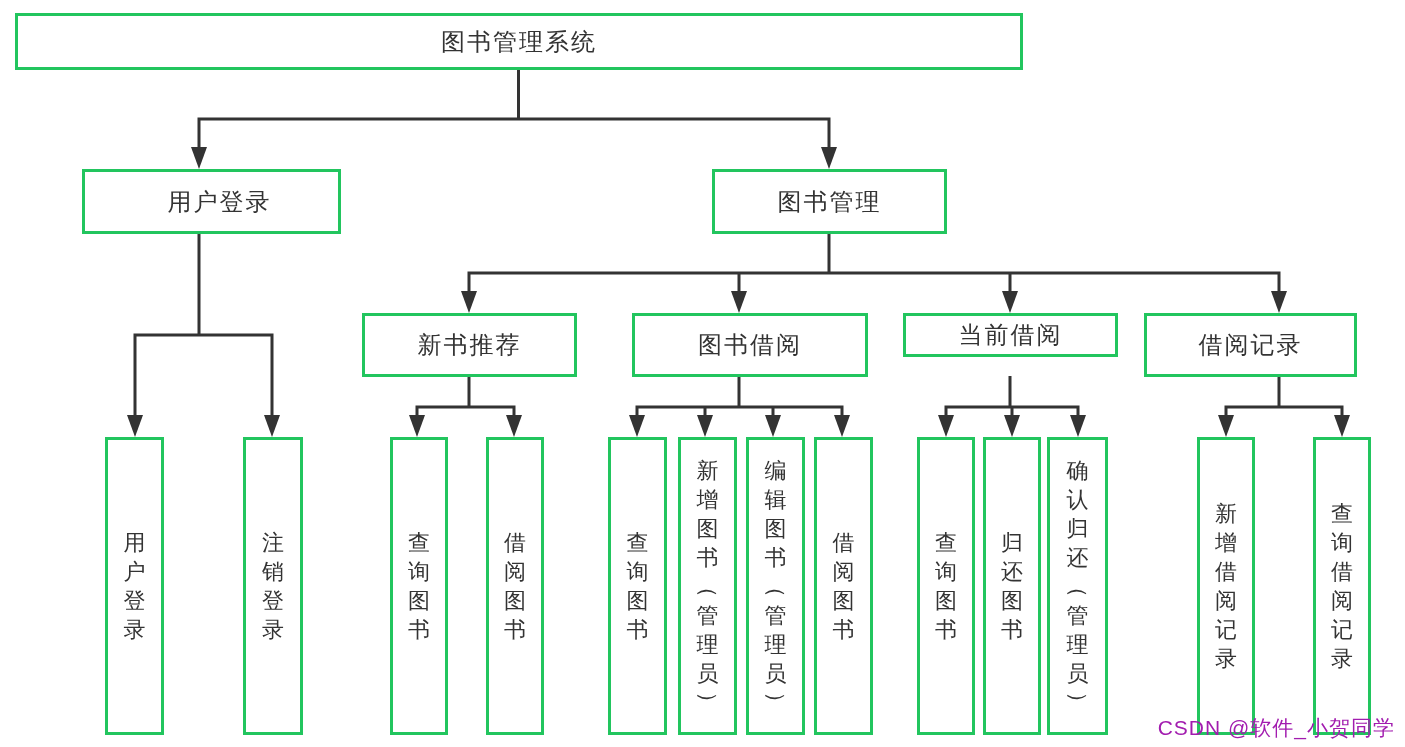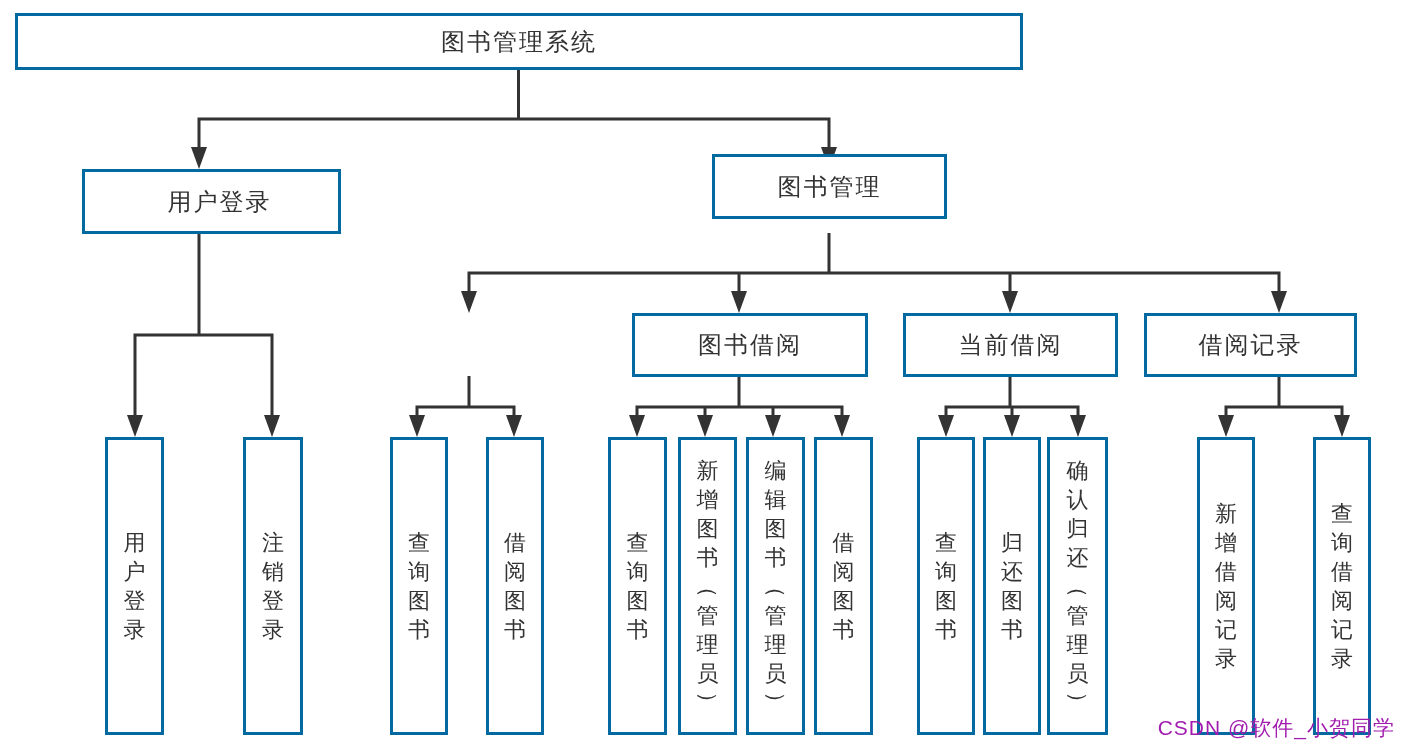--- a/index.html
+++ b/index.html
@@ -9,21 +9,21 @@
     background:#ffffff;
     font-family:"Liberation Sans", sans-serif;
     color:#333333;
     overflow:hidden;
   }
   .connectors{position:absolute;left:0;top:0;z-index:1;}
   .node{
     position:absolute;
     box-sizing:border-box;
     background:#ffffff;
-    border:3px solid #0369a1;
+    border:3px solid #22c55e;
     display:flex;align-items:center;justify-content:center;
     z-index:2;
   }
   .hbox{font-size:24px;letter-spacing:2px;white-space:nowrap;}
   .vbox{flex-direction:column;}
   .vchar{display:block;font-size:22px;height:29px;line-height:29px;text-align:center;}
   .vchar.paren{transform:rotate(90deg);}
   .watermark{
     position:absolute;
     right:10px;bottom:5px;
@@ -75,24 +75,25 @@
       <polygon points="1004,415 1020,415 1012,437"></polygon>
       <polygon points="1070,415 1086,415 1078,437"></polygon>
       <polygon points="1218,415 1234,415 1226,437"></polygon>
       <polygon points="1334,415 1350,415 1342,437"></polygon>
     </g>
   </svg>
 
   <div class="node hbox" style="left:15px;top:13px;width:1008px;height:57px;">图书管理系统</div>
 
   <div class="node hbox" style="left:82px;top:169px;width:259px;height:65px;padding-left:16px;">用户登录</div>
-  <div class="node hbox" style="left:712px;top:154px;width:235px;height:65px;">图书管理</div>
+  <div class="node hbox" style="left:712px;top:169px;width:235px;height:65px;">图书管理</div>
 
+  <div class="node hbox" style="left:362px;top:313px;width:215px;height:64px;">新书推荐</div>
   <div class="node hbox" style="left:632px;top:313px;width:236px;height:64px;">图书借阅</div>
-  <div class="node hbox" style="left:903px;top:313px;width:215px;height:64px;">当前借阅</div>
+  <div class="node hbox" style="left:903px;top:313px;width:215px;height:44px;">当前借阅</div>
   <div class="node hbox" style="left:1144px;top:313px;width:213px;height:64px;">借阅记录</div>
 
   <div class="node vbox" style="left:105px;top:437px;width:59px;height:298px;">
       <span class="vchar">用</span>
       <span class="vchar">户</span>
       <span class="vchar">登</span>
       <span class="vchar">录</span>
     </div>
   <div class="node vbox" style="left:243px;top:437px;width:60px;height:298px;">
       <span class="vchar">注</span>

